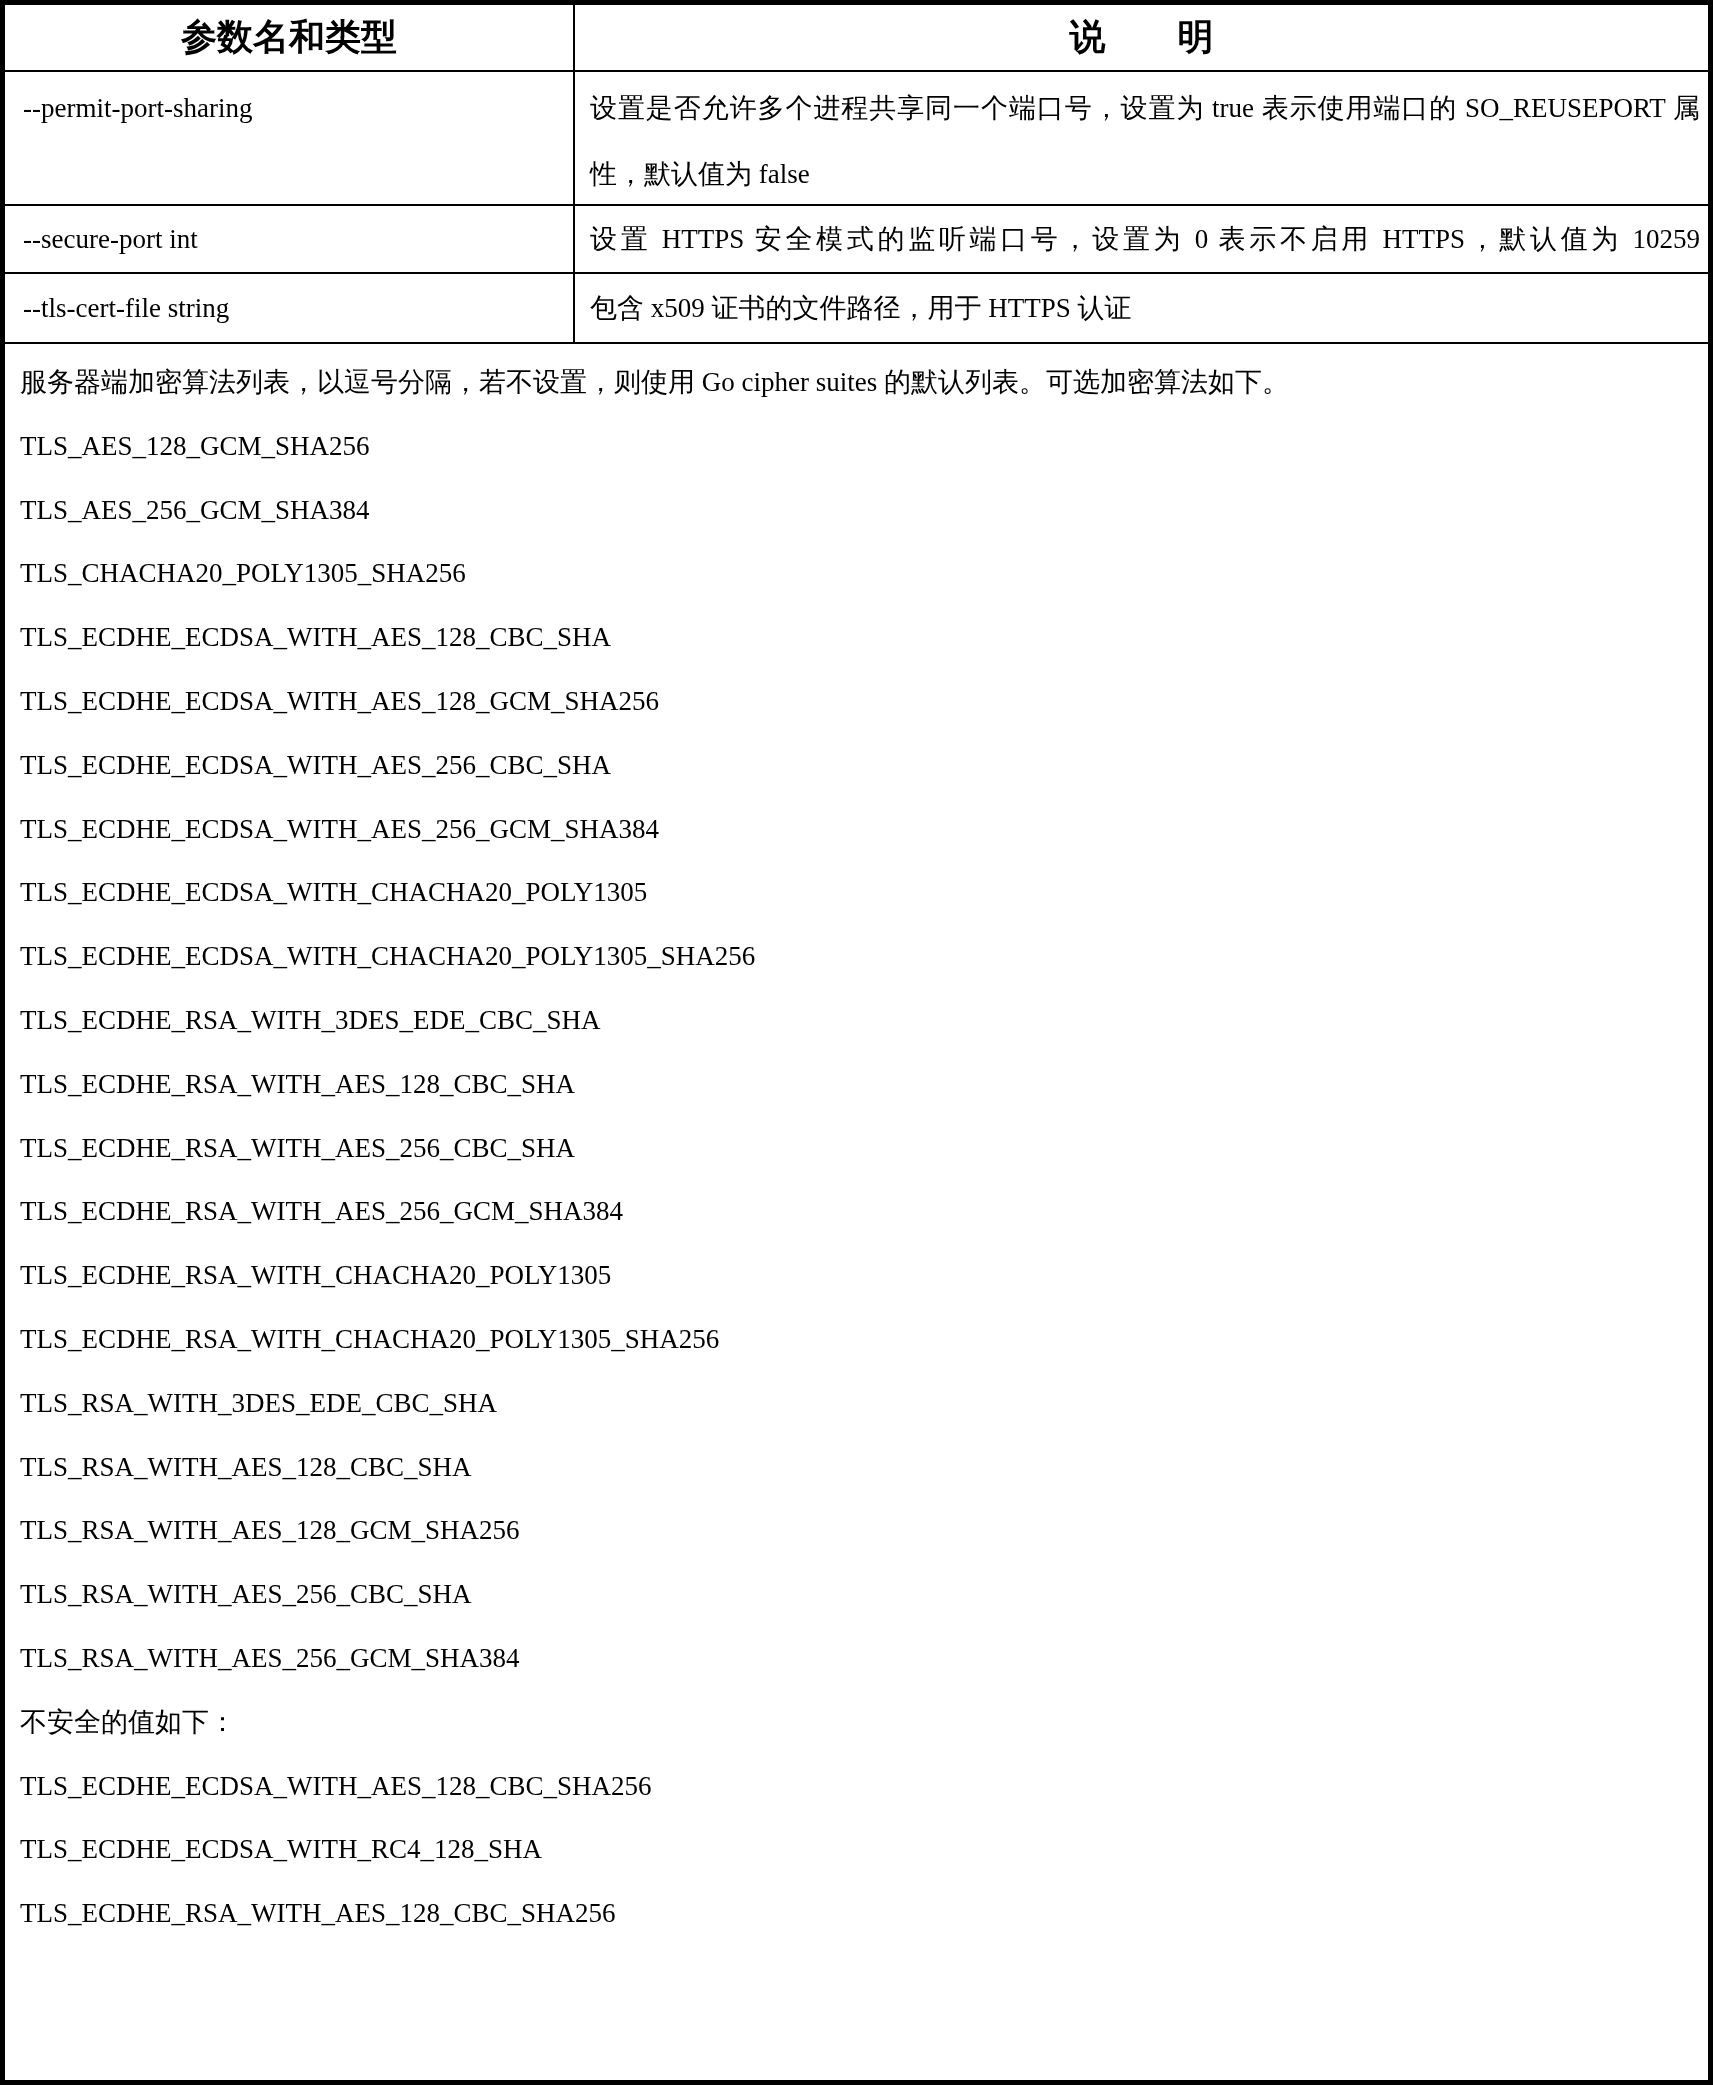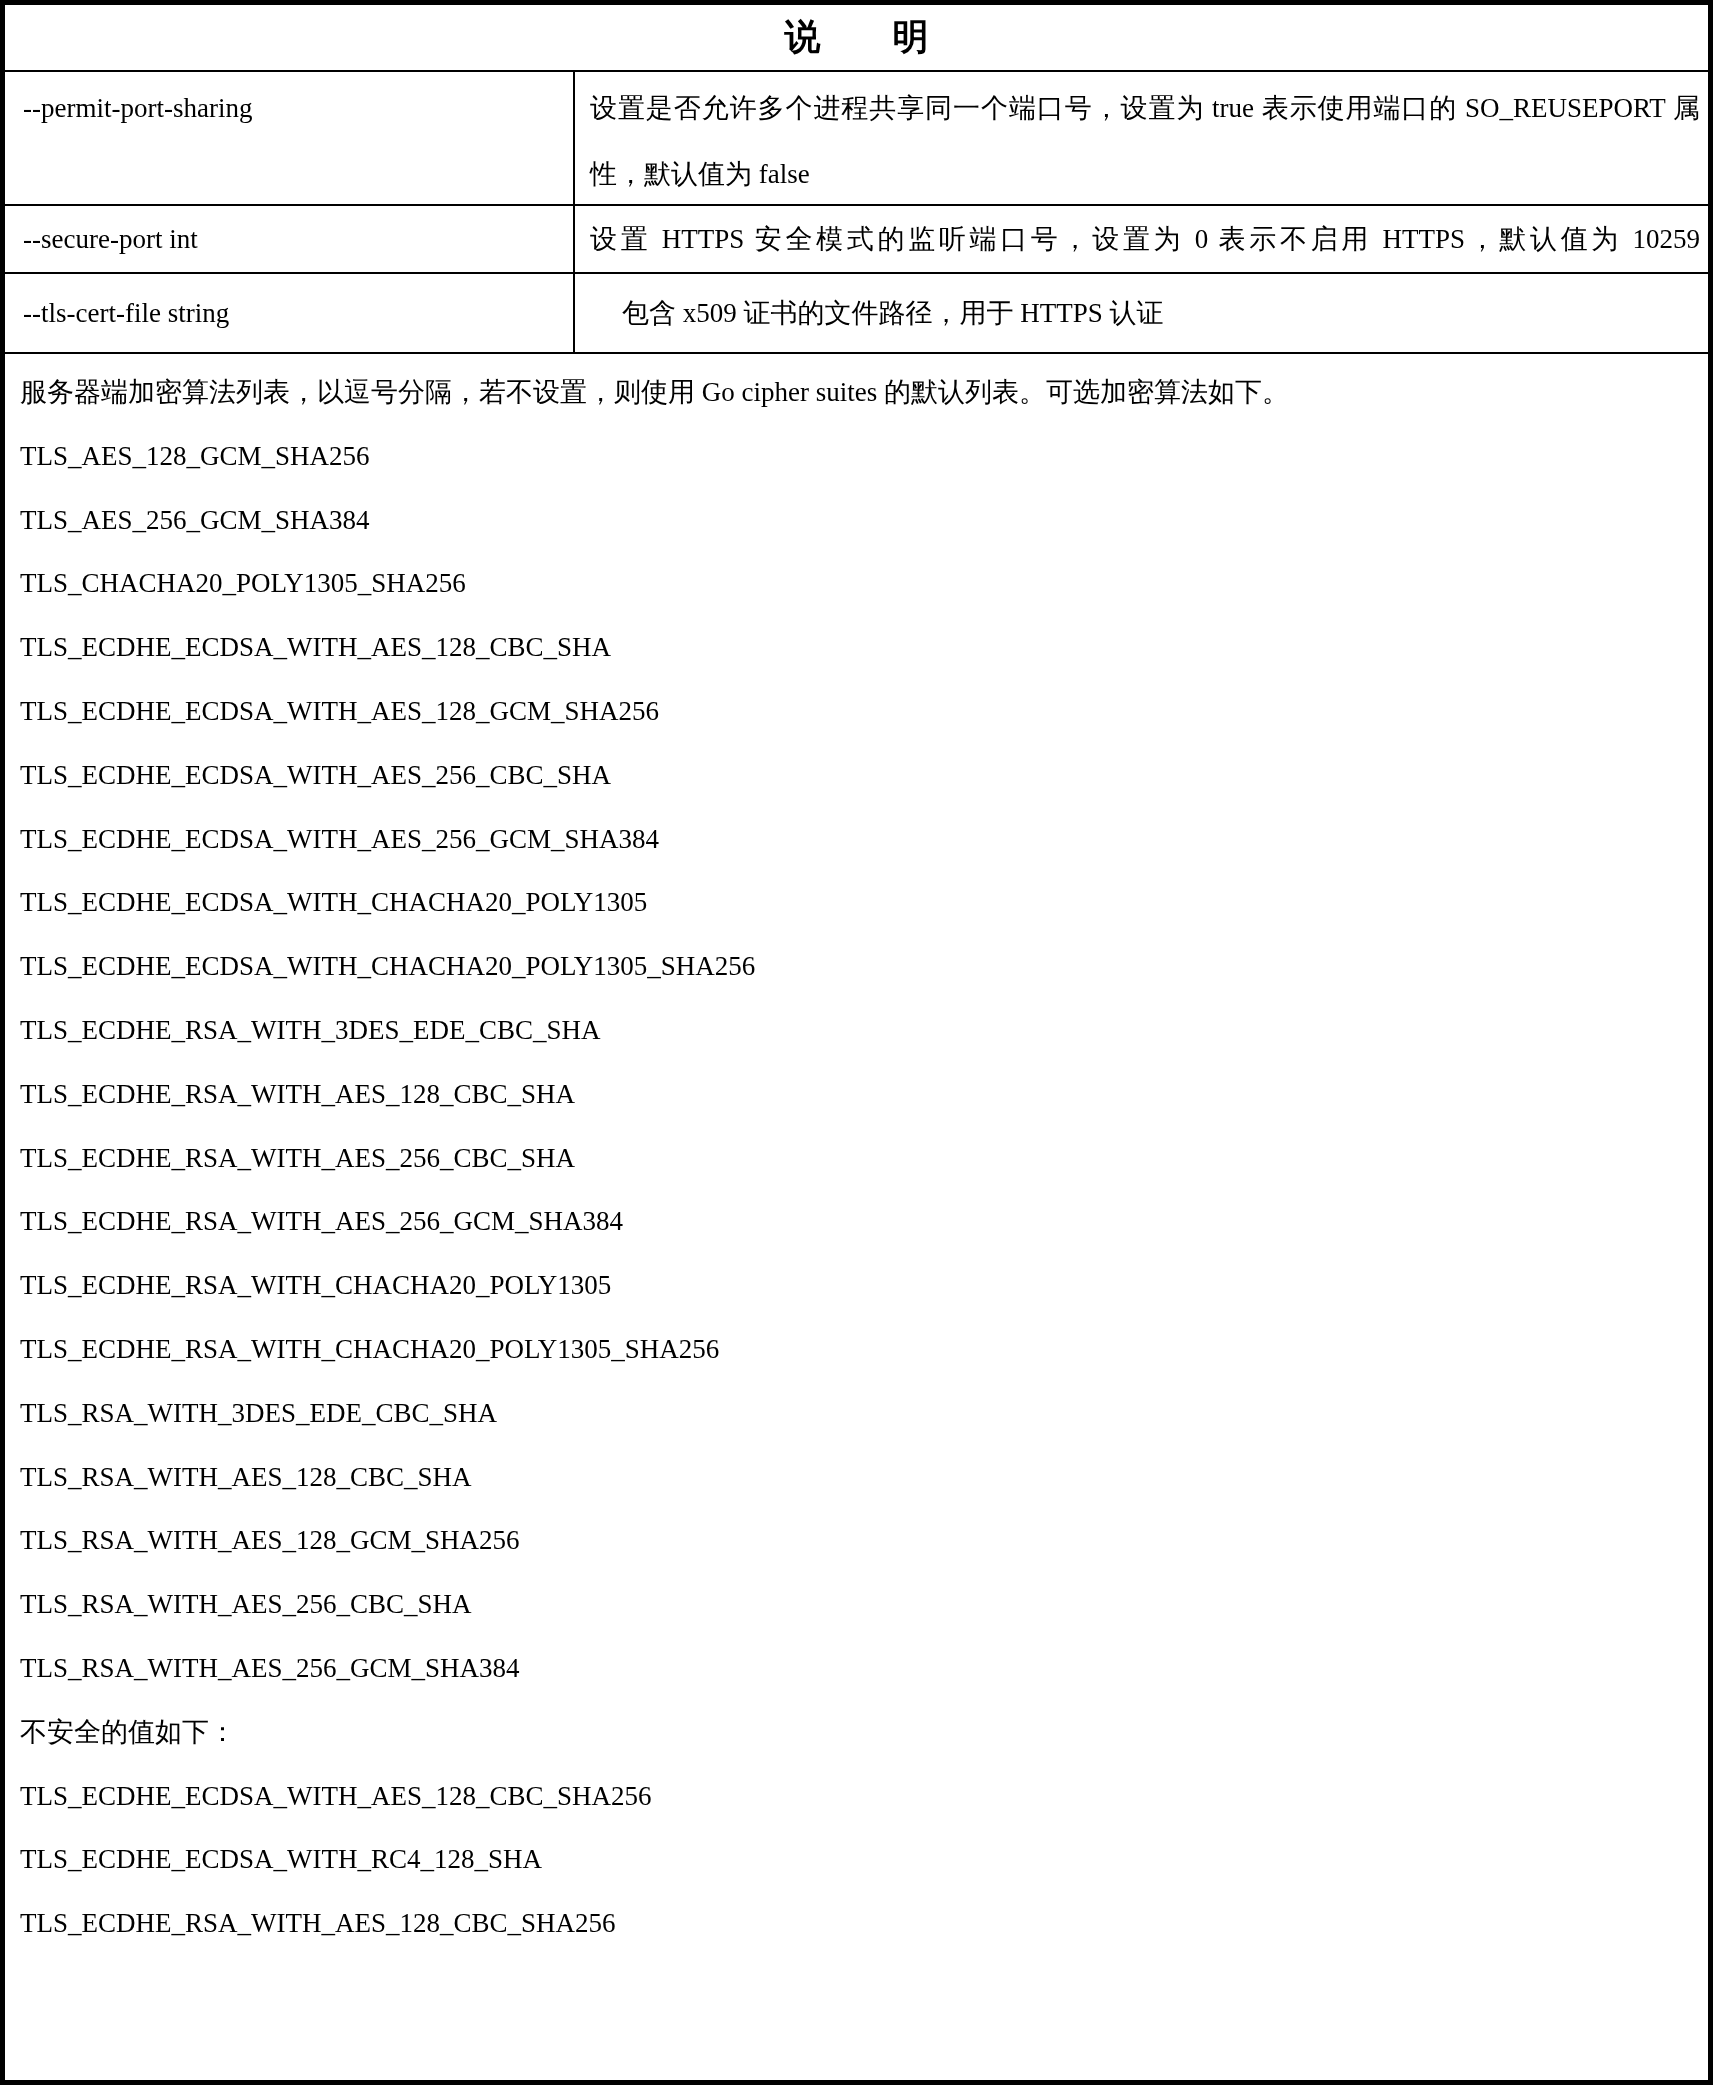--- a/index.html
+++ b/index.html
@@ -59,21 +59,21 @@
   .hdr-row .cell {
     display: flex;
     align-items: center;
     justify-content: center;
     padding: 0;
   }
   
   .body-rows { display: flex; flex-direction: column; flex: 1 1 auto; min-height: 0; }
   .body-rows .row:nth-child(1) { height: 134px; }
   .body-rows .row:nth-child(2) { height: 68px; }
-  .body-rows .row:nth-child(3) { height: 80px; gap: 32px; }
+  .body-rows .row:nth-child(3) { height: 70px; }
   .body-rows .row:nth-child(4) { flex: 1 1 auto; }
 
   .body-rows .row { font-size: 27px; line-height: 66px; }
 
   .body-rows .row:nth-child(1) .cell { padding-top: 3px; }
   .body-rows .row:nth-child(2) .cell,
   .body-rows .row:nth-child(3) .cell { display: flex; align-items: center; }
   .body-rows .row:nth-child(2) .cell .para,
   .body-rows .row:nth-child(3) .cell .para { width: 100%; }
   .body-rows .row:nth-child(4) .cell { padding-top: 7px; line-height: 63.8px; }
@@ -81,20 +81,21 @@
   .para { margin: 0; }
   .para.justify { text-align: justify; }
   .para.fill { text-align: justify; text-align-last: justify; }
 </style>
 </head>
 <body>
 
 <div class="page">
   <div class="tbl">
     <div class="row hdr-row">
+      <div class="cell param-col">参数名和类型</div>
       <div class="cell desc-col">说　　明</div>
     </div>
     <div class="body-rows">
         <div class="row">
           <div class="cell param-col">
             <div class="para">--permit-port-sharing</div>
           </div>
           <div class="cell desc-col">
             <div class="para justify">设置是否允许多个进程共享同一个端口号，设置为 true 表示使用端口的 SO_REUSEPORT 属性，默认值为 false</div>
           </div>

